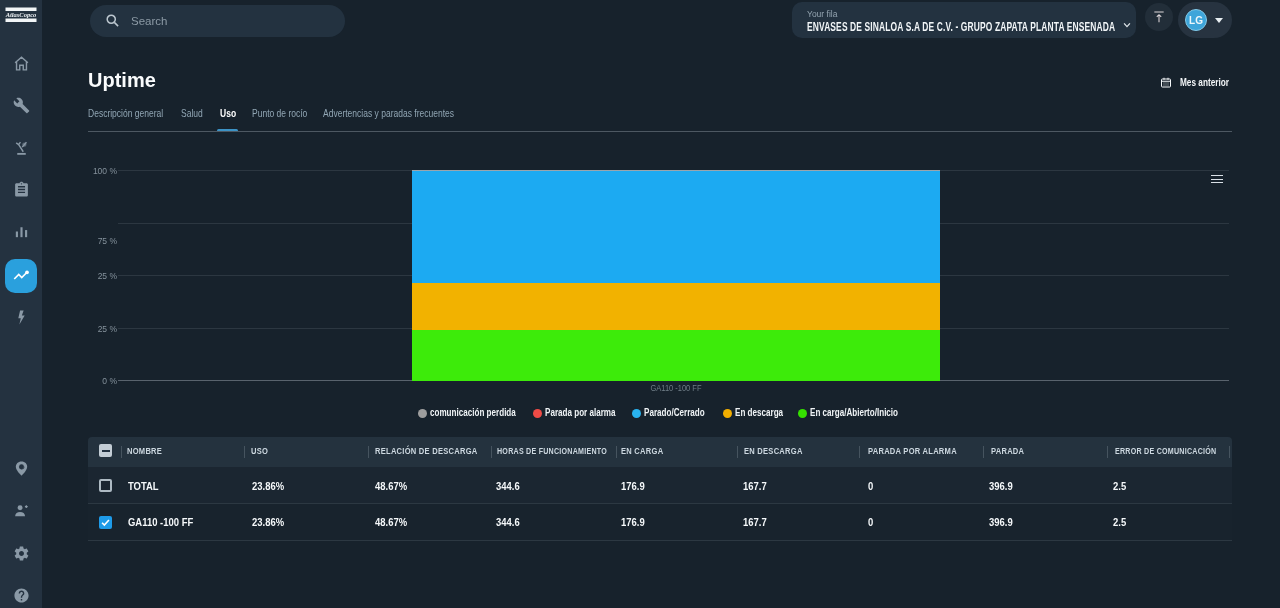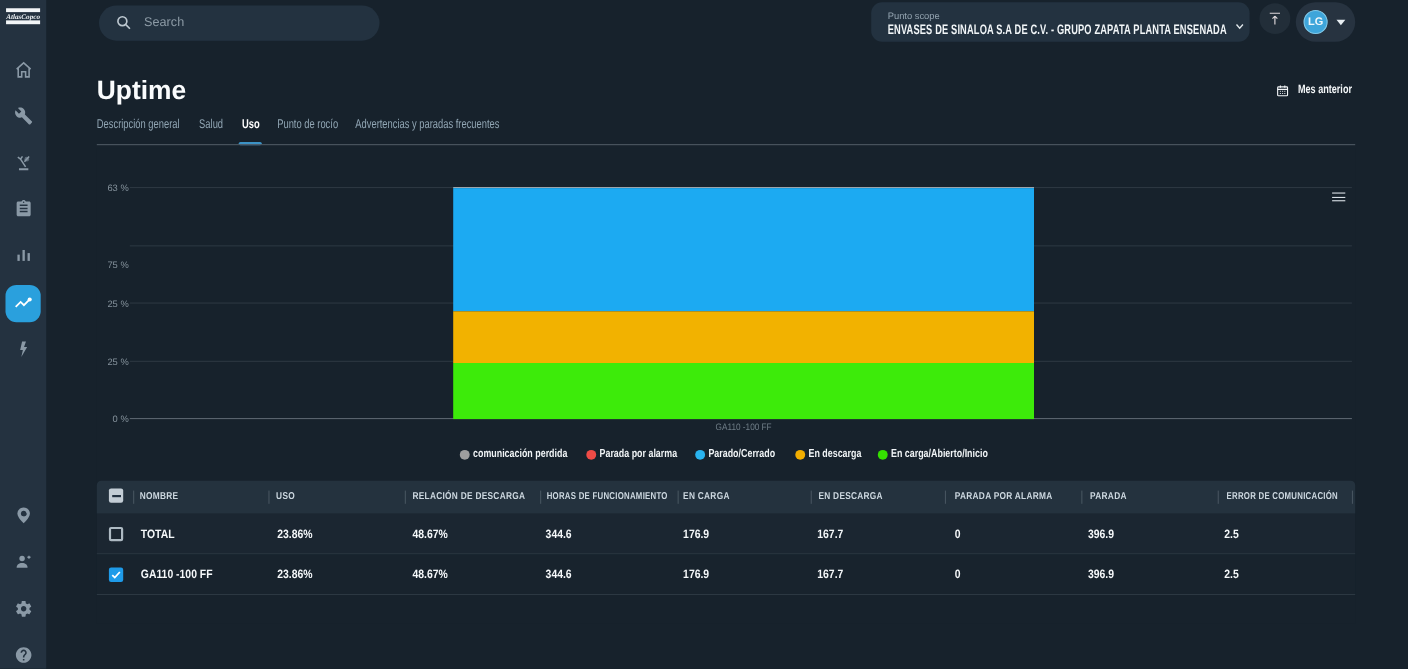--- a/index.html
+++ b/index.html
@@ -21,21 +21,21 @@
 #scope { position:absolute; left:792px; top:2px; width:344px; height:36px; background:#233240; border-radius:10px; }
 #scope .lbl { position:absolute; left:15px; top:7px; font-size:8.5px; color:#94a4b0; }
 #scope .val { position:absolute; left:15px; top:18px; font-size:12.5px; font-weight:bold; color:#f2f6f8; letter-spacing:0.2px; white-space:nowrap; transform:scaleX(0.675); transform-origin:0 0; }
 #scope .chev { position:absolute; right:4px; top:14px; width:10px; height:10px; color:#dfe6ea; }
 #upload { position:absolute; left:1145px; top:3px; width:28px; height:28px; border-radius:50%; background:#222e39; }
 #upload svg { width:14px; height:14px; margin:7px; color:#ded7da; }
 #avatar { position:absolute; left:1178px; top:2px; width:54px; height:36px; background:#273340; border-radius:18px; }
 #avatar .circ { position:absolute; left:7px; top:7px; width:22px; height:22px; border-radius:50%; background:#3ea5da; border:1px solid #82c9e8; color:#eef7fb; font-size:10px; font-weight:bold; text-align:center; line-height:21px; }
 #avatar .tri { position:absolute; left:37px; top:16px; width:0; height:0; border-left:4.5px solid transparent; border-right:4.5px solid transparent; border-top:5px solid #e8eef2; }
 
-#title { position:absolute; left:88px; top:69px; font-size:24px; font-weight:bold; color:#fafcfd; }
+#title { position:absolute; left:88px; top:69px; font-size:20px; font-weight:bold; color:#fafcfd; }
 .tab { position:absolute; top:107px; font-size:11.5px; color:#91a6b4; white-space:nowrap; transform:scaleX(0.74); transform-origin:0 0; }
 .tab.active { color:#fff; font-weight:bold; }
 #tabline { position:absolute; left:217px; top:129px; width:21px; height:2.5px; background:#3c93c6; border-radius:2px; }
 #tabdiv { position:absolute; left:88px; top:131px; width:1144px; height:1px; background:#4d5862; }
 #mesbtn { position:absolute; left:1160px; top:75px; color:#f4f7f9; }
 #mesbtn svg { position:absolute; left:0; top:1px; width:12px; height:13px; }
 #mesbtn span { position:absolute; left:20px; top:1px; font-size:11px; font-weight:bold; white-space:nowrap; transform:scaleX(0.75); transform-origin:0 0; }
 
 #card { position:absolute; left:88px; top:135px; width:1144px; height:432px; background:#17222c; }
 
@@ -146,21 +146,21 @@
   </div>
 
   <div id="search">
     <div class="mag"><svg viewBox="0 0 24 24" fill="none" stroke="currentColor" stroke-width="2.4">
           <circle cx="10" cy="10" r="6.5"></circle>
           <path d="M15 15 L21 21"></path>
         </svg></div>
     <div class="ph">Search</div>
   </div>
   <div id="scope">
-    <div class="lbl">Punto scope</div>
+    <div class="lbl">Your fila</div>
     <div class="val">ENVASES DE SINALOA S.A DE C.V. - GRUPO ZAPATA PLANTA ENSENADA</div>
     <div class="chev"><svg viewBox="0 0 24 24" fill="none" stroke="currentColor" stroke-width="3">
           <path d="M5 8 L12 16 L19 8"></path>
         </svg></div>
   </div>
   <div id="upload"><svg viewBox="0 0 24 24" fill="none" stroke="currentColor" stroke-width="1.8">
         <path d="M4 3.5 H20 M12 21 V8 M12 8 L8.2 11.8 M12 8 L15.8 11.8"></path>
       </svg></div>
   <div id="avatar">
     <div class="circ">LG</div>
@@ -183,21 +183,21 @@
       </svg>
     <span>Mes anterior</span>
   </div>
 
   <div id="card"></div>
   <div class="gl" style="left:118px; top:170px; width:1111px;"></div>
   <div class="gl" style="left:118px; top:223px; width:1111px;"></div>
   <div class="gl" style="left:118px; top:275px; width:1111px;"></div>
   <div class="gl" style="left:118px; top:328px; width:1111px;"></div>
   <div class="gl" style="left:118px; top:380px; width:1111px; background:#59636d;"></div>
-  <div class="ylab" style="left:84px; top:166px;">63 %</div>
+  <div class="ylab" style="left:84px; top:166px;">100 %</div>
   <div class="ylab" style="left:84px; top:236px;">75 %</div>
   <div class="ylab" style="left:84px; top:271px;">25 %</div>
   <div class="ylab" style="left:84px; top:324px;">25 %</div>
   <div class="ylab" style="left:84px; top:376px;">0 %</div>
   <div id="bar">
     <div class="seg" style="top:0; height:1px; background:#9aa5ad;"></div>
     <div class="seg" style="top:1px; height:112px; background:#1caaf2;"></div>
     <div class="seg" style="top:113px; height:47px; background:#f2b200;"></div>
     <div class="seg" style="top:160px; height:51px; background:#3deb0a;"></div>
   </div>

